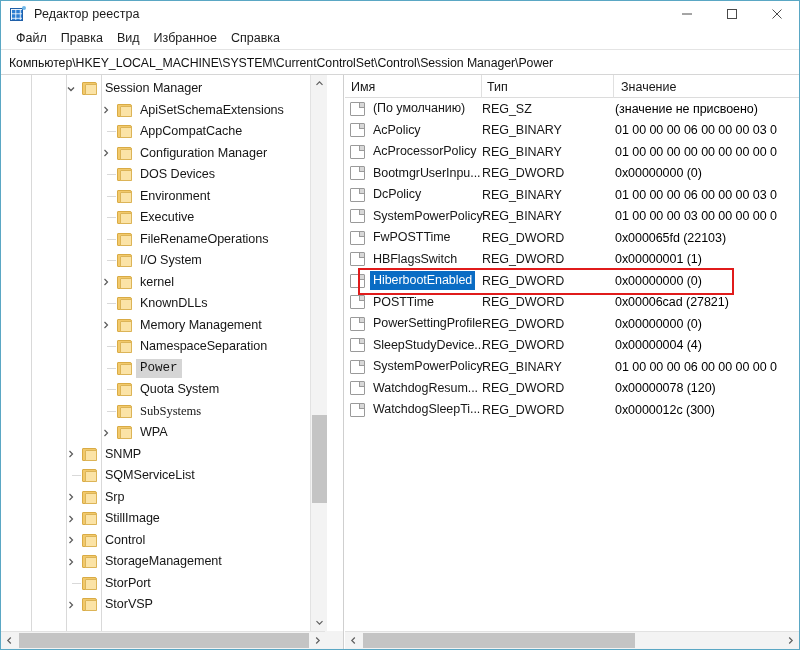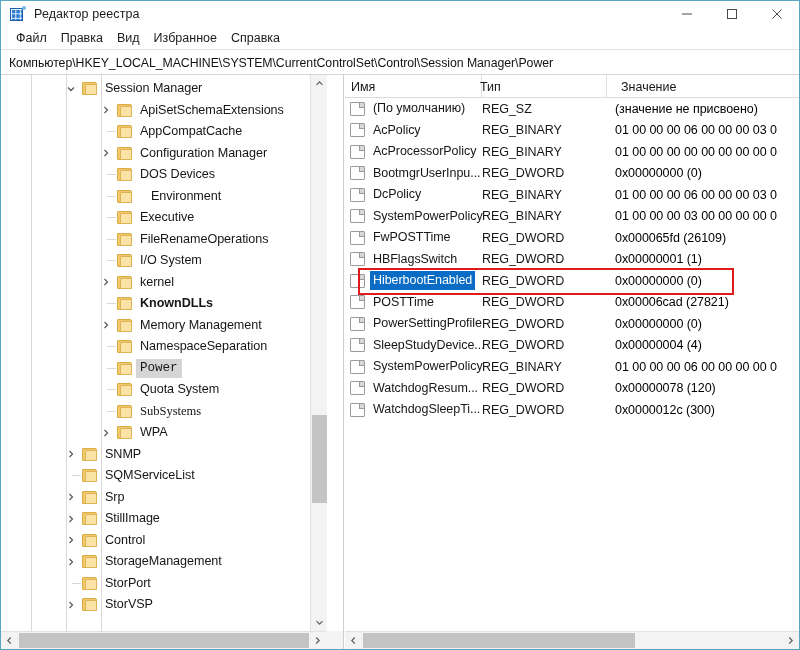--- a/index.html
+++ b/index.html
@@ -433,21 +433,21 @@
                 <div class="front"></div>
               </div>
               <div class="tlabel" style="left: 135px;">DOS Devices</div>
             </div>
             <div class="tnode">
               <div class="hdash" style="left: 105.5px;"></div>
               <div class="folder" style="left: 116px;">
                 <div class="back"></div>
                 <div class="front"></div>
               </div>
-              <div class="tlabel" style="left: 146px;">Environment</div>
+              <div class="tlabel" style="left: 135px;">Environment</div>
             </div>
             <div class="tnode">
               <div class="hdash" style="left: 105.5px;"></div>
               <div class="folder" style="left: 116px;">
                 <div class="back"></div>
                 <div class="front"></div>
               </div>
               <div class="tlabel" style="left: 135px;">Executive</div>
             </div>
             <div class="tnode">
@@ -477,21 +477,21 @@
                 <div class="front"></div>
               </div>
               <div class="tlabel" style="left: 135px;">kernel</div>
             </div>
             <div class="tnode">
               <div class="hdash" style="left: 105.5px;"></div>
               <div class="folder" style="left: 116px;">
                 <div class="back"></div>
                 <div class="front"></div>
               </div>
-              <div class="tlabel" style="left: 135px; font-weight: bold;">KnownDLLs</div>
+              <div class="tlabel" style="left: 135px;">KnownDLLs</div>
             </div>
             <div class="tnode">
               <div class="twist" style="left: 98px;">
                 <svg width="10" height="10" viewBox="0 0 10 10">
                   <polyline points="3.5,2 6.5,5 3.5,8" fill="none" stroke="currentColor" stroke-width="1.2"></polyline>
                 </svg>
               </div>
               <div class="folder" style="left: 116px;">
                 <div class="back"></div>
                 <div class="front"></div>
@@ -659,21 +659,21 @@
               <polyline points="3.2,1.5 6.2,4.5 3.2,7.5" fill="none" stroke="currentColor" stroke-width="1.2"></polyline>
             </svg>
         </div>
       </div>
       <div id="tree-corner"></div>
     </div>
 
     <div id="valuepane">
       <div id="colheader">
         <div class="colhead" style="left:0; width:137px;">Имя</div>
-        <div class="colhead" style="left:129px; width:133px;">Тип</div>
+        <div class="colhead" style="left:136px; width:133px;">Тип</div>
         <div class="colhead" style="left:270px; width:184px; border-right:none;">Значение</div>
       </div>
 
       <div id="rowsclip">
         <div id="valuelist">
             <div class="vrow">
               <div class="vicon sz">
                 <div class="fold"></div>
                 <div class="glyph">ab</div>
               </div>
@@ -726,21 +726,21 @@
               <div class="vtype">REG_BINARY</div>
               <div class="vdata">01 00 00 00 03 00 00 00 00 0</div>
             </div>
             <div class="vrow">
               <div class="vicon bin">
                 <div class="fold"></div>
                 <div class="glyph">011<br>110</div>
               </div>
               <div class="vname">FwPOSTTime</div>
               <div class="vtype">REG_DWORD</div>
-              <div class="vdata">0x000065fd (26109)</div>
+              <div class="vdata">0x000065fd (22103)</div>
             </div>
             <div class="vrow">
               <div class="vicon bin">
                 <div class="fold"></div>
                 <div class="glyph">011<br>110</div>
               </div>
               <div class="vname">HBFlagsSwitch</div>
               <div class="vtype">REG_DWORD</div>
               <div class="vdata">0x00000001 (1)</div>
             </div>

